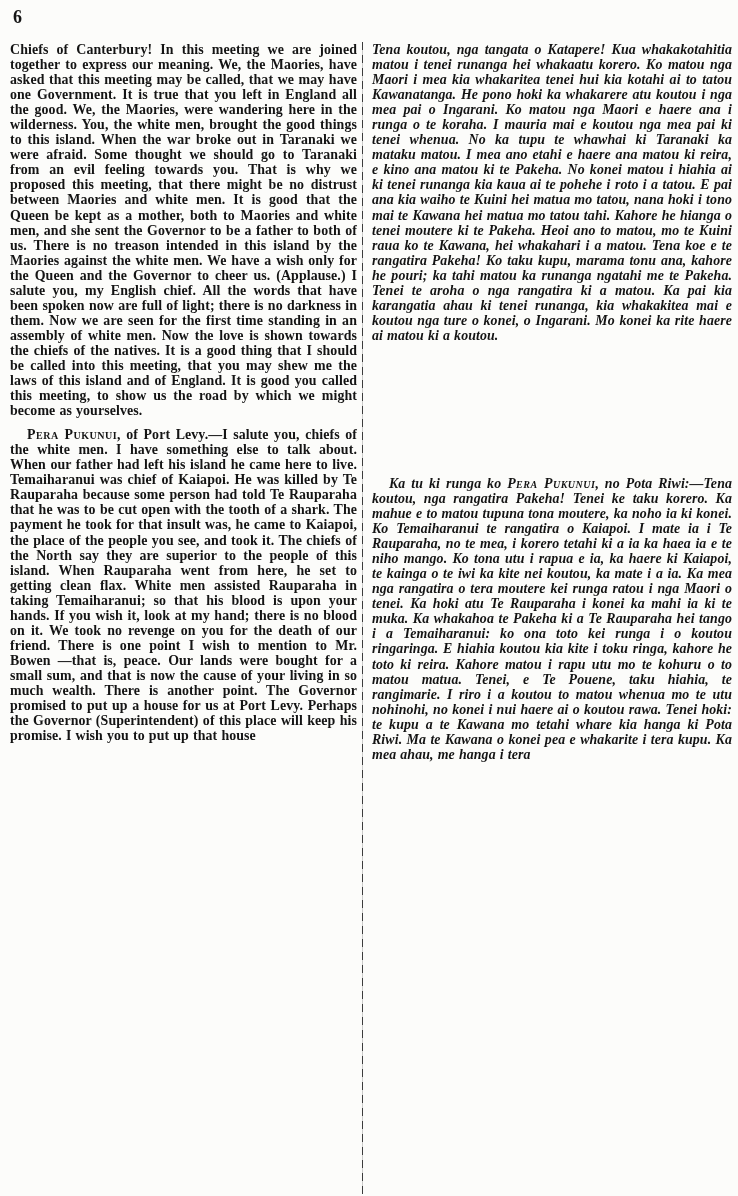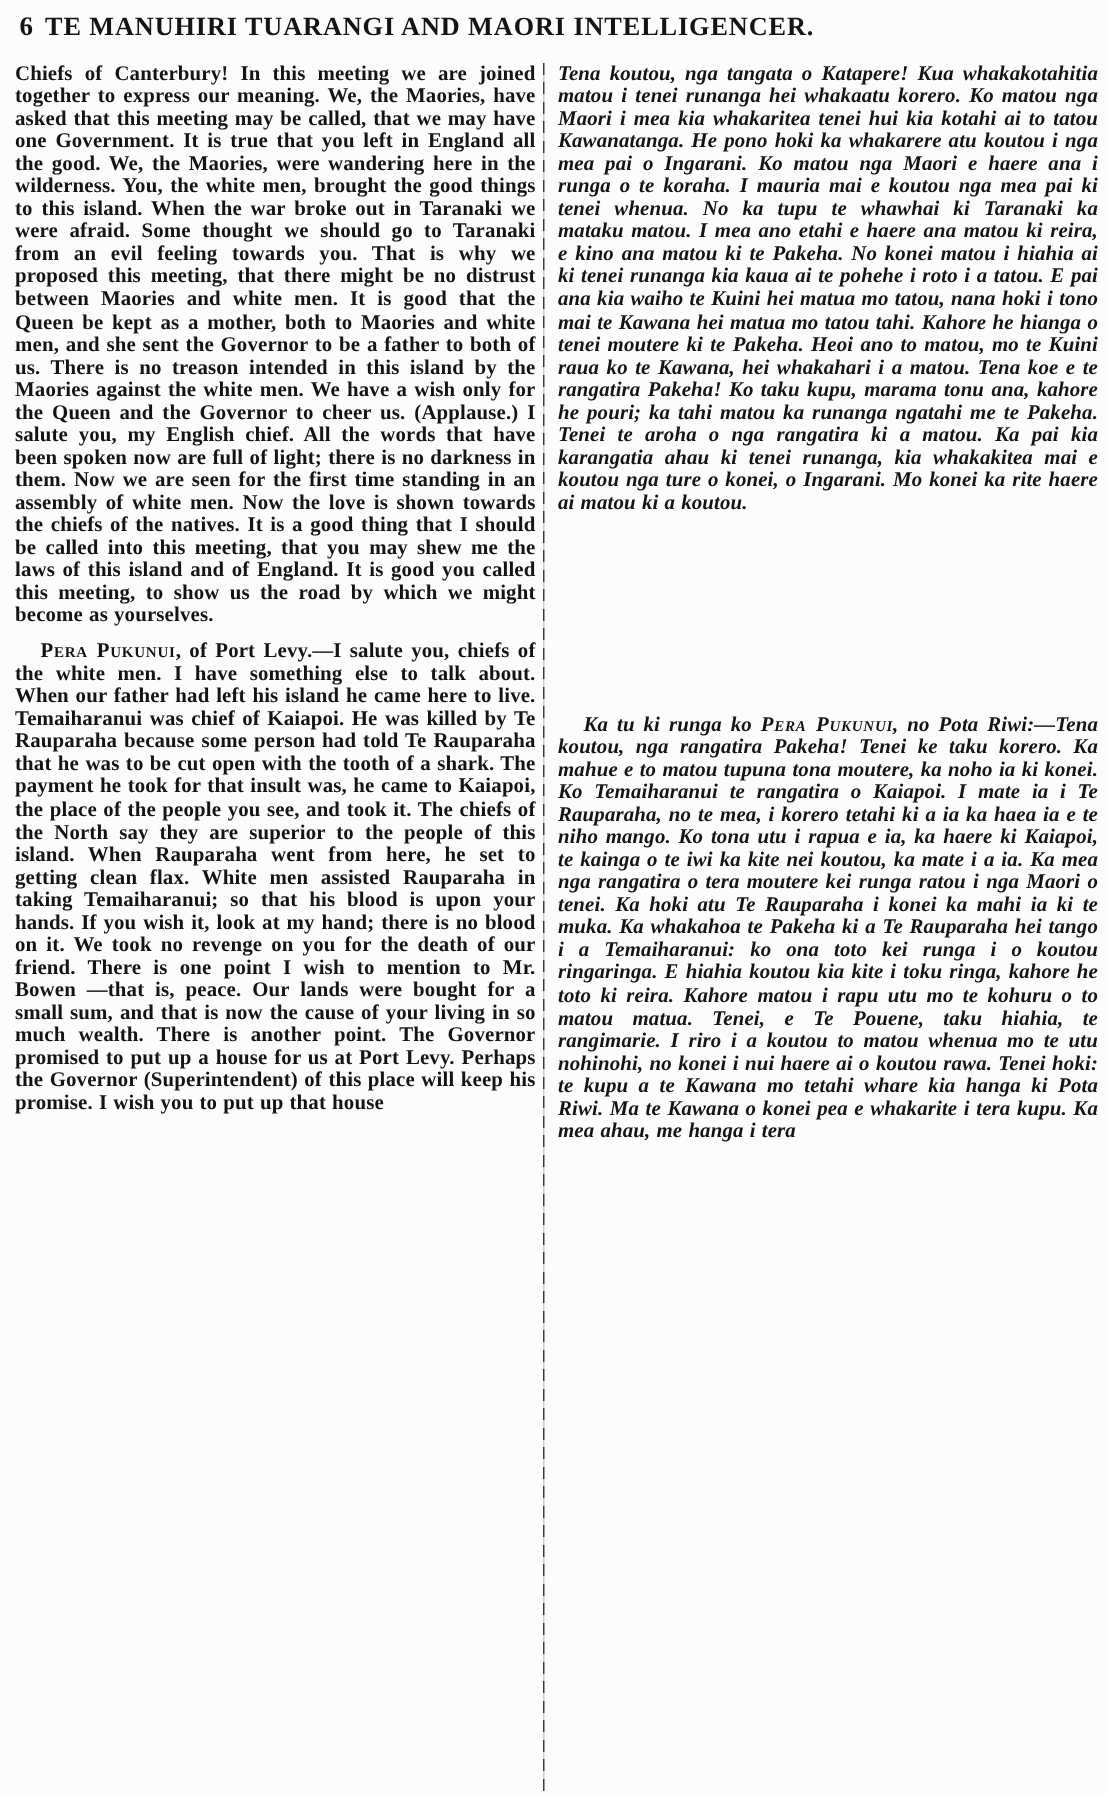--- a/index.html
+++ b/index.html
@@ -52,21 +52,20 @@
   }
   .col p.indent { text-indent: 17px; }
   .smallcaps { font-variant: small-caps; letter-spacing: 0.5px; }
 </style>
 </head>
 <body>
 
 <div class="page">
   <div class="header">
     <div class="page-number">6</div>
-    <div class="masthead">TE MANUHIRI TUARANGI AND MAORI INTELLIGENCER.</div>
   </div>
   <div class="columns">
     <div class="col col-left">
         <p><span>Chiefs of Canterbury!  In this meeting we are joined together to express our meaning.  We, the Maories, have asked that this meeting may be called, that we may have one Government.  It is true that you left in England all the good.  We, the Maories, were wandering here in the wilderness.  You, the white men, brought the good things to this island.  When the war broke out in Taranaki we were afraid. Some thought we should go to Taranaki from an evil feeling towards you.  That is why we proposed this meeting, that there might be no distrust between Maories and white men.  It is good that the Queen be kept as a mother, both to Maories and white men, and she sent the Governor to be a father to both of us.  There is no treason intended in this island by the Maories against the white men.  We have a wish only for the Queen and the Governor to cheer us.  (Applause.) I salute you, my English chief.  All the words that have been spoken now are full of light; there is no darkness in them.  Now we are seen for the first time standing in an assembly of white men.  Now the love is shown towards the chiefs of the natives.  It is a good thing that I should be called into this meeting, that you may shew me the laws of this island and of England.  It is good you called this meeting, to show us the road by which we might become as yourselves.</span></p>
         <p class="indent" style="margin-top: 9px;"><span class="smallcaps">Pera Pukunui</span><span>, of Port Levy.—I salute you, chiefs of the white men.  I have something else to talk about.  When our father had left his island he came here to live. Temaiharanui was chief of Kaiapoi.  He was killed by Te Rauparaha because some person had told Te Rauparaha that he was to be cut open with the tooth of a shark.  The payment he took for that insult was, he came to Kaiapoi, the place of the people you see, and took it.  The chiefs of the North say they are superior to the people of this island. When Rauparaha went from here, he set to getting clean flax.  White men assisted Rauparaha in taking Temaiharanui; so that his blood is upon your hands.  If you wish it, look at my hand; there is no blood on it.  We took no revenge on you for the death of our friend.  There is one point I wish to mention to Mr. Bowen —that is, peace.  Our lands were bought for a small sum, and that is now the cause of your living in so much wealth.  There is another point. The Governor promised to put up a house for us at Port Levy.  Perhaps the Governor (Superintendent) of this place will keep his promise.  I wish you to put up that house</span></p>
       </div>
     <div class="divider"></div>
     <div class="col col-right">
         <p><span>Tena koutou, nga tangata o Katapere!  Kua whakakotahitia matou i tenei runanga hei whakaatu korero.  Ko matou nga Maori i mea kia whakaritea tenei hui kia kotahi ai to tatou Kawanatanga.  He pono hoki ka whakarere atu koutou i nga mea pai o Ingarani.  Ko matou nga Maori e haere ana i runga o te koraha.  I mauria mai e koutou nga mea pai ki tenei whenua.  No ka tupu te whawhai ki Taranaki ka mataku matou. I mea ano etahi e haere ana matou ki reira, e kino ana matou ki te Pakeha.  No konei matou i hiahia ai ki tenei runanga kia kaua ai te pohehe i roto i a tatou.  E pai ana kia waiho te Kuini hei matua mo tatou, nana hoki i tono mai te Kawana hei matua mo tatou tahi.  Kahore he hianga o tenei moutere ki te Pakeha.  Heoi ano to matou, mo te Kuini raua ko te Kawana, hei whakahari i a matou.  Tena koe e te rangatira Pakeha! Ko taku kupu, marama tonu ana, kahore he pouri; ka tahi matou ka runanga ngatahi me te Pakeha.  Tenei te aroha o nga rangatira ki a matou.  Ka pai kia karangatia ahau ki tenei runanga, kia whakakitea mai e koutou nga ture o konei, o Ingarani.  Mo konei ka rite haere ai matou ki a koutou.</span></p>
         <p class="indent" style="margin-top: 133px;"><span>Ka tu ki runga ko </span><span class="smallcaps">Pera Pukunui</span><span>, no Pota Riwi:—Tena koutou, nga rangatira Pakeha! Tenei ke taku korero.  Ka mahue e to matou tupuna tona moutere, ka noho ia ki konei.  Ko Temaiharanui te rangatira o Kaiapoi.  I mate ia i Te Rauparaha, no te mea, i korero tetahi ki a ia ka haea ia e te niho mango.  Ko tona utu i rapua e ia, ka haere ki Kaiapoi, te kainga o te iwi ka kite nei koutou, ka mate i a ia.  Ka mea nga rangatira o tera moutere kei runga ratou i nga Maori o tenei.  Ka hoki atu Te Rauparaha i konei ka mahi ia ki te muka.  Ka whakahoa te Pakeha ki a Te Rauparaha hei tango i a Temaiharanui: ko ona toto kei runga i o koutou ringaringa.  E hiahia koutou kia kite i toku ringa, kahore he toto ki reira.  Kahore matou i rapu utu mo te kohuru o to matou matua.  Tenei, e Te Pouene, taku hiahia, te rangimarie.  I riro i a koutou to matou whenua mo te utu nohinohi, no konei i nui haere ai o koutou rawa.  Tenei hoki: te kupu a te Kawana mo tetahi whare kia hanga ki Pota Riwi.  Ma te Kawana o konei pea e whakarite i tera kupu.  Ka mea ahau, me hanga i tera</span></p>

